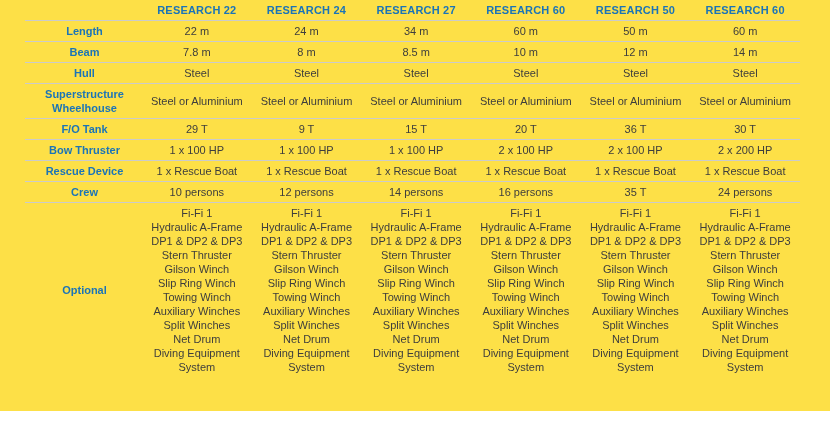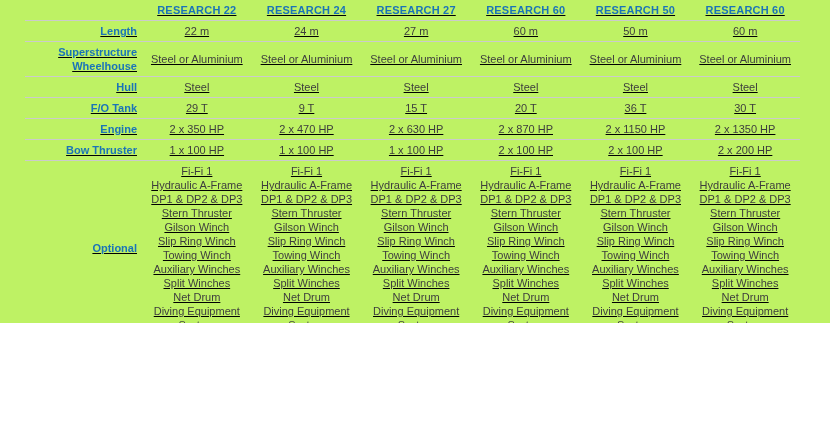--- a/index.html
+++ b/index.html
@@ -2,25 +2,24 @@
 <html><head>
 <meta charset="utf-8">
 <style>
   html, body {
     margin: 0;
     padding: 0;
     background: #ffffff;
   }
   .page {
     width: 830px;
-    height: 323px;
+    height: 411px;
     overflow: hidden;
-    background: #bef264;
+    background: #fde047;
     font-family: "Liberation Sans", sans-serif;
-    text-decoration: underline;
   }
   table.spec-table {
     border-collapse: collapse;
     table-layout: fixed;
     width: 775px;
     margin-left: 25px;
   }
   .spec-table th, .spec-table td {
     font-size: 11px;
     line-height: 14px;
@@ -38,21 +37,21 @@
   }
   .spec-table tbody tr {
     border-bottom: 1px solid #cbcbcb;
   }
   .spec-table tbody tr:last-child {
     border-bottom: none;
   }
   .spec-table th.row-label {
     color: #1a74b8;
     font-weight: bold;
-    text-align: right;
+    text-align: center;
     padding-left: 7px;
   }
   .spec-table td.cell-value {
     color: #3d3d3d;
     text-align: center;
     font-weight: normal;
   }
 </style>
 </head>
 <body>
@@ -79,71 +78,89 @@
           <th>RESEARCH 50</th>
           <th>RESEARCH 60</th>
         </tr>
     </thead>
     <tbody>
 
     <tr>
           <th class="row-label">Length</th>
           <td class="cell-value">22 m</td>
           <td class="cell-value">24 m</td>
-          <td class="cell-value">27 m</td>
+          <td class="cell-value">34 m</td>
           <td class="cell-value">60 m</td>
           <td class="cell-value">50 m</td>
           <td class="cell-value">60 m</td>
         </tr>
         <tr>
+          <th class="row-label">Beam</th>
+          <td class="cell-value">7.8 m</td>
+          <td class="cell-value">8 m</td>
+          <td class="cell-value">8.5 m</td>
+          <td class="cell-value">10 m</td>
+          <td class="cell-value">12 m</td>
+          <td class="cell-value">14 m</td>
+        </tr>
+        <tr>
+          <th class="row-label">Hull</th>
+          <td class="cell-value">Steel</td>
+          <td class="cell-value">Steel</td>
+          <td class="cell-value">Steel</td>
+          <td class="cell-value">Steel</td>
+          <td class="cell-value">Steel</td>
+          <td class="cell-value">Steel</td>
+        </tr>
+        <tr>
           <th class="row-label">Superstructure Wheelhouse</th>
           <td class="cell-value">Steel or Aluminium</td>
           <td class="cell-value">Steel or Aluminium</td>
           <td class="cell-value">Steel or Aluminium</td>
           <td class="cell-value">Steel or Aluminium</td>
           <td class="cell-value">Steel or Aluminium</td>
           <td class="cell-value">Steel or Aluminium</td>
-        </tr>
-        <tr>
-          <th class="row-label">Hull</th>
-          <td class="cell-value">Steel</td>
-          <td class="cell-value">Steel</td>
-          <td class="cell-value">Steel</td>
-          <td class="cell-value">Steel</td>
-          <td class="cell-value">Steel</td>
-          <td class="cell-value">Steel</td>
         </tr>
         <tr>
           <th class="row-label">F/O Tank</th>
           <td class="cell-value">29 T</td>
           <td class="cell-value">9 T</td>
           <td class="cell-value">15 T</td>
           <td class="cell-value">20 T</td>
           <td class="cell-value">36 T</td>
           <td class="cell-value">30 T</td>
         </tr>
         <tr>
-          <th class="row-label">Engine</th>
-          <td class="cell-value">2 x 350 HP</td>
-          <td class="cell-value">2 x 470 HP</td>
-          <td class="cell-value">2 x 630 HP</td>
-          <td class="cell-value">2 x 870 HP</td>
-          <td class="cell-value">2 x 1150 HP</td>
-          <td class="cell-value">2 x 1350 HP</td>
-        </tr>
-        <tr>
           <th class="row-label">Bow Thruster</th>
           <td class="cell-value">1 x 100 HP</td>
           <td class="cell-value">1 x 100 HP</td>
           <td class="cell-value">1 x 100 HP</td>
           <td class="cell-value">2 x 100 HP</td>
           <td class="cell-value">2 x 100 HP</td>
           <td class="cell-value">2 x 200 HP</td>
         </tr>
         <tr>
+          <th class="row-label">Rescue Device</th>
+          <td class="cell-value">1 x Rescue Boat</td>
+          <td class="cell-value">1 x Rescue Boat</td>
+          <td class="cell-value">1 x Rescue Boat</td>
+          <td class="cell-value">1 x Rescue Boat</td>
+          <td class="cell-value">1 x Rescue Boat</td>
+          <td class="cell-value">1 x Rescue Boat</td>
+        </tr>
+        <tr>
+          <th class="row-label">Crew</th>
+          <td class="cell-value">10 persons</td>
+          <td class="cell-value">12 persons</td>
+          <td class="cell-value">14 persons</td>
+          <td class="cell-value">16 persons</td>
+          <td class="cell-value">35 T</td>
+          <td class="cell-value">24 persons</td>
+        </tr>
+        <tr>
           <th class="row-label">Optional</th>
           <td class="cell-value">
             <div>Fi-Fi 1</div>
             <div>Hydraulic A-Frame</div>
             <div>DP1 &amp; DP2 &amp; DP3</div>
             <div>Stern Thruster</div>
             <div>Gilson Winch</div>
             <div>Slip Ring Winch</div>
             <div>Towing Winch</div>
             <div>Auxiliary Winches</div>

